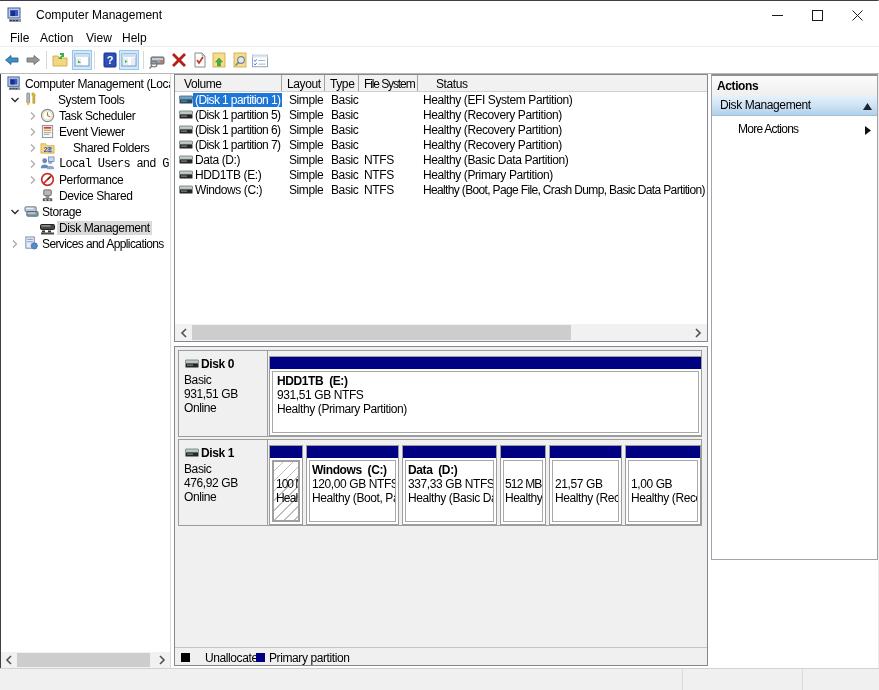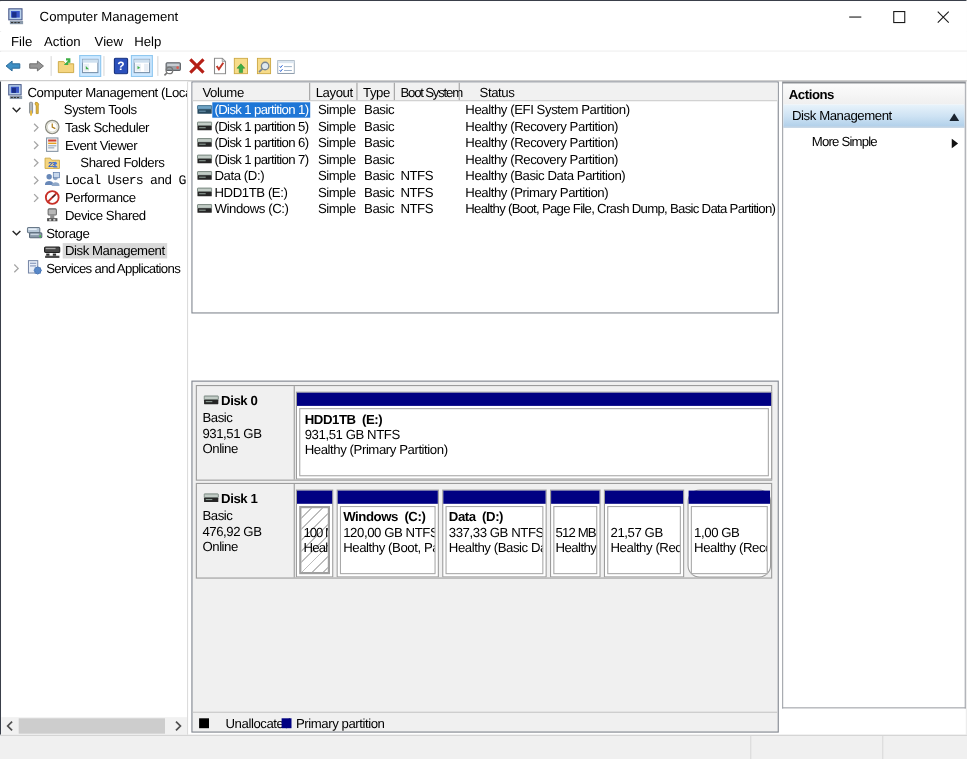--- a/index.html
+++ b/index.html
@@ -17,23 +17,23 @@
   
   .menubar{position:absolute;left:0;top:29px;width:879px;height:17px;background:#fff;border-bottom:1px solid #ececec;}
   .menubar span{position:absolute;top:2px;}
   
   .toolbar{position:absolute;left:0;top:47px;width:879px;height:26px;background:#fff;border-bottom:1px solid #b9b9b9;}
   .tsep{position:absolute;top:4px;width:1px;height:18px;background:#d9d9d9;}
   .tico{position:absolute;top:5px;width:16px;height:16px;}
   .tico-sel{position:absolute;top:3px;width:20px;height:20px;background:#cde8ff;border:1px solid #90c8f0;box-sizing:border-box;}
   
   .leftpanel{position:absolute;left:1px;top:74px;width:170px;height:594px;background:#fff;border-right:1px solid #dcdcdc;box-sizing:border-box;letter-spacing:-0.4px;overflow:hidden;}
-  .midtop{position:absolute;left:174px;top:74px;width:534px;height:211px;background:#fff;border:1px solid #828790;box-sizing:border-box;letter-spacing:-0.4px;overflow:hidden;}
+  .midtop{position:absolute;left:174px;top:74px;width:534px;height:268px;background:#fff;border:1px solid #828790;box-sizing:border-box;letter-spacing:-0.4px;overflow:hidden;}
   .midbottom{position:absolute;left:174px;top:346px;width:534px;height:320px;background:#f0f0f0;border:1px solid #828790;box-sizing:border-box;letter-spacing:-0.4px;overflow:hidden;}
-  .actions{position:absolute;left:711px;top:74px;width:167px;height:570px;background:#fff;border:1px solid #a0a3a9;border-top:2px solid #8c8f94;box-sizing:border-box;letter-spacing:-0.4px;overflow:hidden;}
+  .actions{position:absolute;left:711px;top:74px;width:167px;height:486px;background:#fff;border:1px solid #a0a3a9;border-top:2px solid #8c8f94;box-sizing:border-box;letter-spacing:-0.4px;overflow:hidden;}
   .bottomstrip{position:absolute;left:0;top:668px;width:879px;height:22px;background:#f0f0f0;border-top:1px solid #d2d2d2;box-sizing:border-box;}
   .bottomstrip .vline{position:absolute;top:0;width:1px;height:22px;background:#dadada;}
   
   .trow{position:absolute;left:0;height:16px;width:169px;white-space:nowrap;}
   .trow .txt{position:absolute;top:1px;}
   .chev{position:absolute;top:2px;width:12px;height:12px;}
   .ticon{position:absolute;top:0px;width:15px;height:15px;}
   .tsel{background:#d9d9d9;padding-top:1px;padding-bottom:1px;}
   .vcol{position:absolute;top:0px;border-right:1px solid #a2a2a2;box-sizing:border-box;height:16px;}
   .vrow{position:absolute;height:15px;white-space:nowrap;font-size:12px;}
@@ -323,21 +323,21 @@
 <div class="midtop" id="midtop">
 
   <div style="position:absolute;left:0;top:0;width:532px;height:17px;background:#f1f1f1;border-bottom:1px solid #cfcfcf;box-sizing:border-box;">
     <div class="vcol" style="left:106px"></div>
     <div class="vcol" style="left:149px"></div>
     <div class="vcol" style="left:183px"></div>
     <div class="vcol" style="left:242px"></div>
     <span style="position:absolute;left:9px;top:2px;">Volume</span>
     <span style="position:absolute;left:112px;top:2px;">Layout</span>
     <span style="position:absolute;left:155px;top:2px;">Type</span>
-    <span style="position:absolute;left:189px;top:2px;letter-spacing:-1.1px;">Boot System</span>
+    <span style="position:absolute;left:189px;top:2px;letter-spacing:-1.1px;">File System</span>
     <span style="position:absolute;left:248px;top:2px;margin-left:13px;">Status</span>
   </div>
 
   <div class="vrow" style="top:18px">
     <svg class="vico" viewBox="0 0 14 10">
         <rect x="0.5" y="1" width="13" height="3.4" rx="0.5" fill="#6fa3c4" stroke="#3a6a8a" stroke-width="0.8"></rect>
         <rect x="0.5" y="4.4" width="13" height="4" rx="0.5" fill="#274a60"></rect>
         <rect x="2" y="5.6" width="6" height="1" fill="#6a94ae"></rect>
       </svg>
     <span class="vtxt" style="left:18px;background:#1e76d6;color:#fff;padding:0 2px;letter-spacing:-0.6px;">(Disk 1 partition 1)</span>
@@ -492,21 +492,21 @@
         <div style="position:absolute;left:1px;top:30px;letter-spacing:-0.5px;">Healthy (Recovery Partition)</div>
       </div>
     </div>
     <div class="pcell" style="left:370px;width:73px;">
       <div class="pband"></div>
       <div class="pinner">
         <div style="position:absolute;left:2px;top:16px;">21,57 GB</div>
         <div style="position:absolute;left:2px;top:30px;">Healthy (Recovery Partition)</div>
       </div>
     </div>
-    <div class="pcell" style="left:446px;width:76px;border-radius:11px;">
+    <div class="pcell" style="left:446px;width:76px;">
       <div class="pband"></div>
       <div class="pinner">
         <div style="position:absolute;left:2px;top:16px;">1,00 GB</div>
         <div style="position:absolute;left:2px;top:30px;">Healthy (Recovery Partition)</div>
       </div>
     </div>
   </div>
 
   <div style="position:absolute;left:0;top:300px;width:532px;height:18px;border-top:1px solid #c6c6c6;">
     <div style="position:absolute;left:6px;top:5px;width:9px;height:9px;background:#000;"></div>
@@ -519,21 +519,21 @@
 <div class="actions">
   <div class="act-head">
       <b style="position:absolute;left:5px;top:3px;letter-spacing:-0.4px;">Actions</b>
     </div>
   <div class="act-bar">
       <span style="position:absolute;left:8px;top:3px;">Disk Management</span>
     <svg style="position:absolute;right:5px;top:8px" width="9" height="7">
         <path d="M4.5 0 L9 7 L0 7 Z" fill="#1a2430"></path>
       </svg>
   </div>
-  <div style="position:absolute;left:26px;top:46px;letter-spacing:-0.75px;">More Simple</div>
+  <div style="position:absolute;left:26px;top:46px;letter-spacing:-0.75px;">More Actions</div>
   <svg style="position:absolute;right:6px;top:50px" width="6" height="9">
       <path d="M0 0 L6 4.5 L0 9 Z" fill="#111"></path>
     </svg>
 </div>
 
 <div class="bottomstrip">
     <div class="vline" style="left:682px"></div>
     <div class="vline" style="left:802px"></div>
   </div>
 

